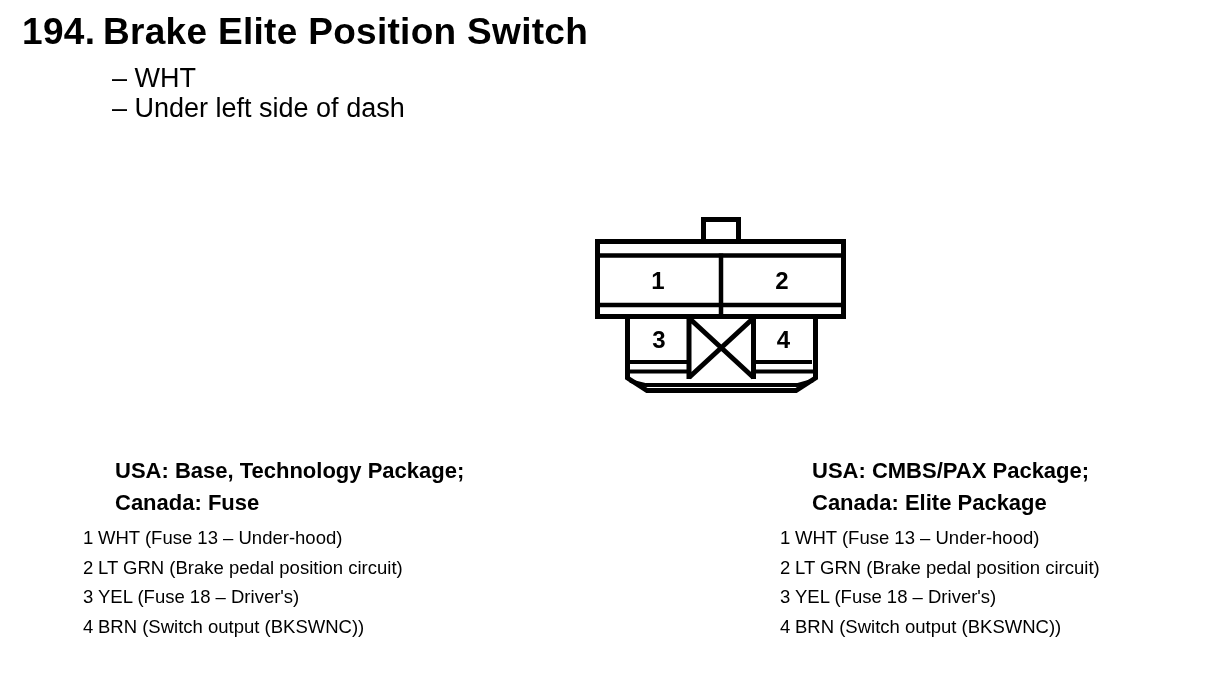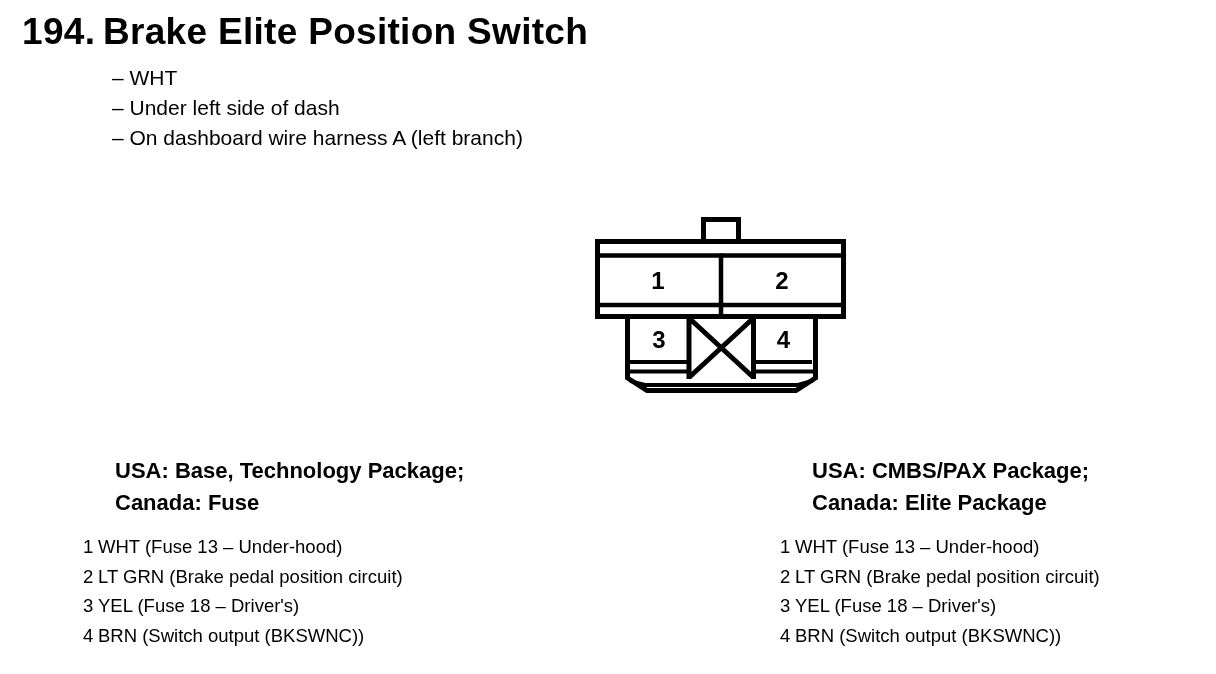--- a/index.html
+++ b/index.html
@@ -13,51 +13,50 @@
     overflow: hidden;
   }
   .title-row {
     position: absolute; left: 22px; top: 11px;
     font-size: 37px; font-weight: bold; letter-spacing: 0.3px;
     white-space: nowrap;
   }
   .title-num { display: inline-block; width: 81px; }
   .notes {
     position: absolute; left: 112px; top: 63px;
-    font-size: 21px; line-height: 30px;
+    font-size: 27px; line-height: 30px;
     white-space: nowrap;
   }
   .connector-wrap { position: absolute; left: 583px; top: 208px; }
   .connector-num {
     font-family: "Liberation Sans", "DejaVu Sans", sans-serif;
     font-size: 24px; font-weight: bold; fill: #000;
   }
   .col { position: absolute; top: 455px; width: 470px; }
   .col-left  { left: 83px; }
   .col-right { left: 780px; }
   .col-heading {
-    margin: 0 0 13px 32px;
+    margin: 0 0 4px 32px;
     font-size: 22px; font-weight: bold; line-height: 32px;
     white-space: nowrap;
   }
   .pin-list { font-size: 18.5px; line-height: 29.5px; }
   .pin-row { display: flex; white-space: nowrap; }
   .pin-num { width: 15px; flex: none; }
 </style>
 </head>
 <body>
 
 <div class="title-row">
   <span class="title-num">194.</span><span class="title-text">Brake Elite Position Switch</span>
 </div>
 
 <div class="notes">
   <div class="note">– WHT</div>
   <div class="note">– Under left side of dash</div>
-  <div class="note">– On dashboard wire harness A (left branch)</div>
 </div>
 
 <div class="connector-wrap">
   <svg width="270" height="195" viewBox="0 0 270 195">
 
     <rect x="120.5" y="11.5" width="35" height="24" fill="#ffffff" stroke="#000000" stroke-width="5"></rect>
 
     <rect x="14.5" y="33.5" width="246" height="75" fill="#ffffff" stroke="#000000" stroke-width="5"></rect>
     <path d="M17 47.5 H258 M17 97 H258" stroke="#000000" stroke-width="4.5" fill="none"></path>
     <path d="M138 45.5 V108.5" stroke="#000000" stroke-width="4.5" fill="none"></path>

